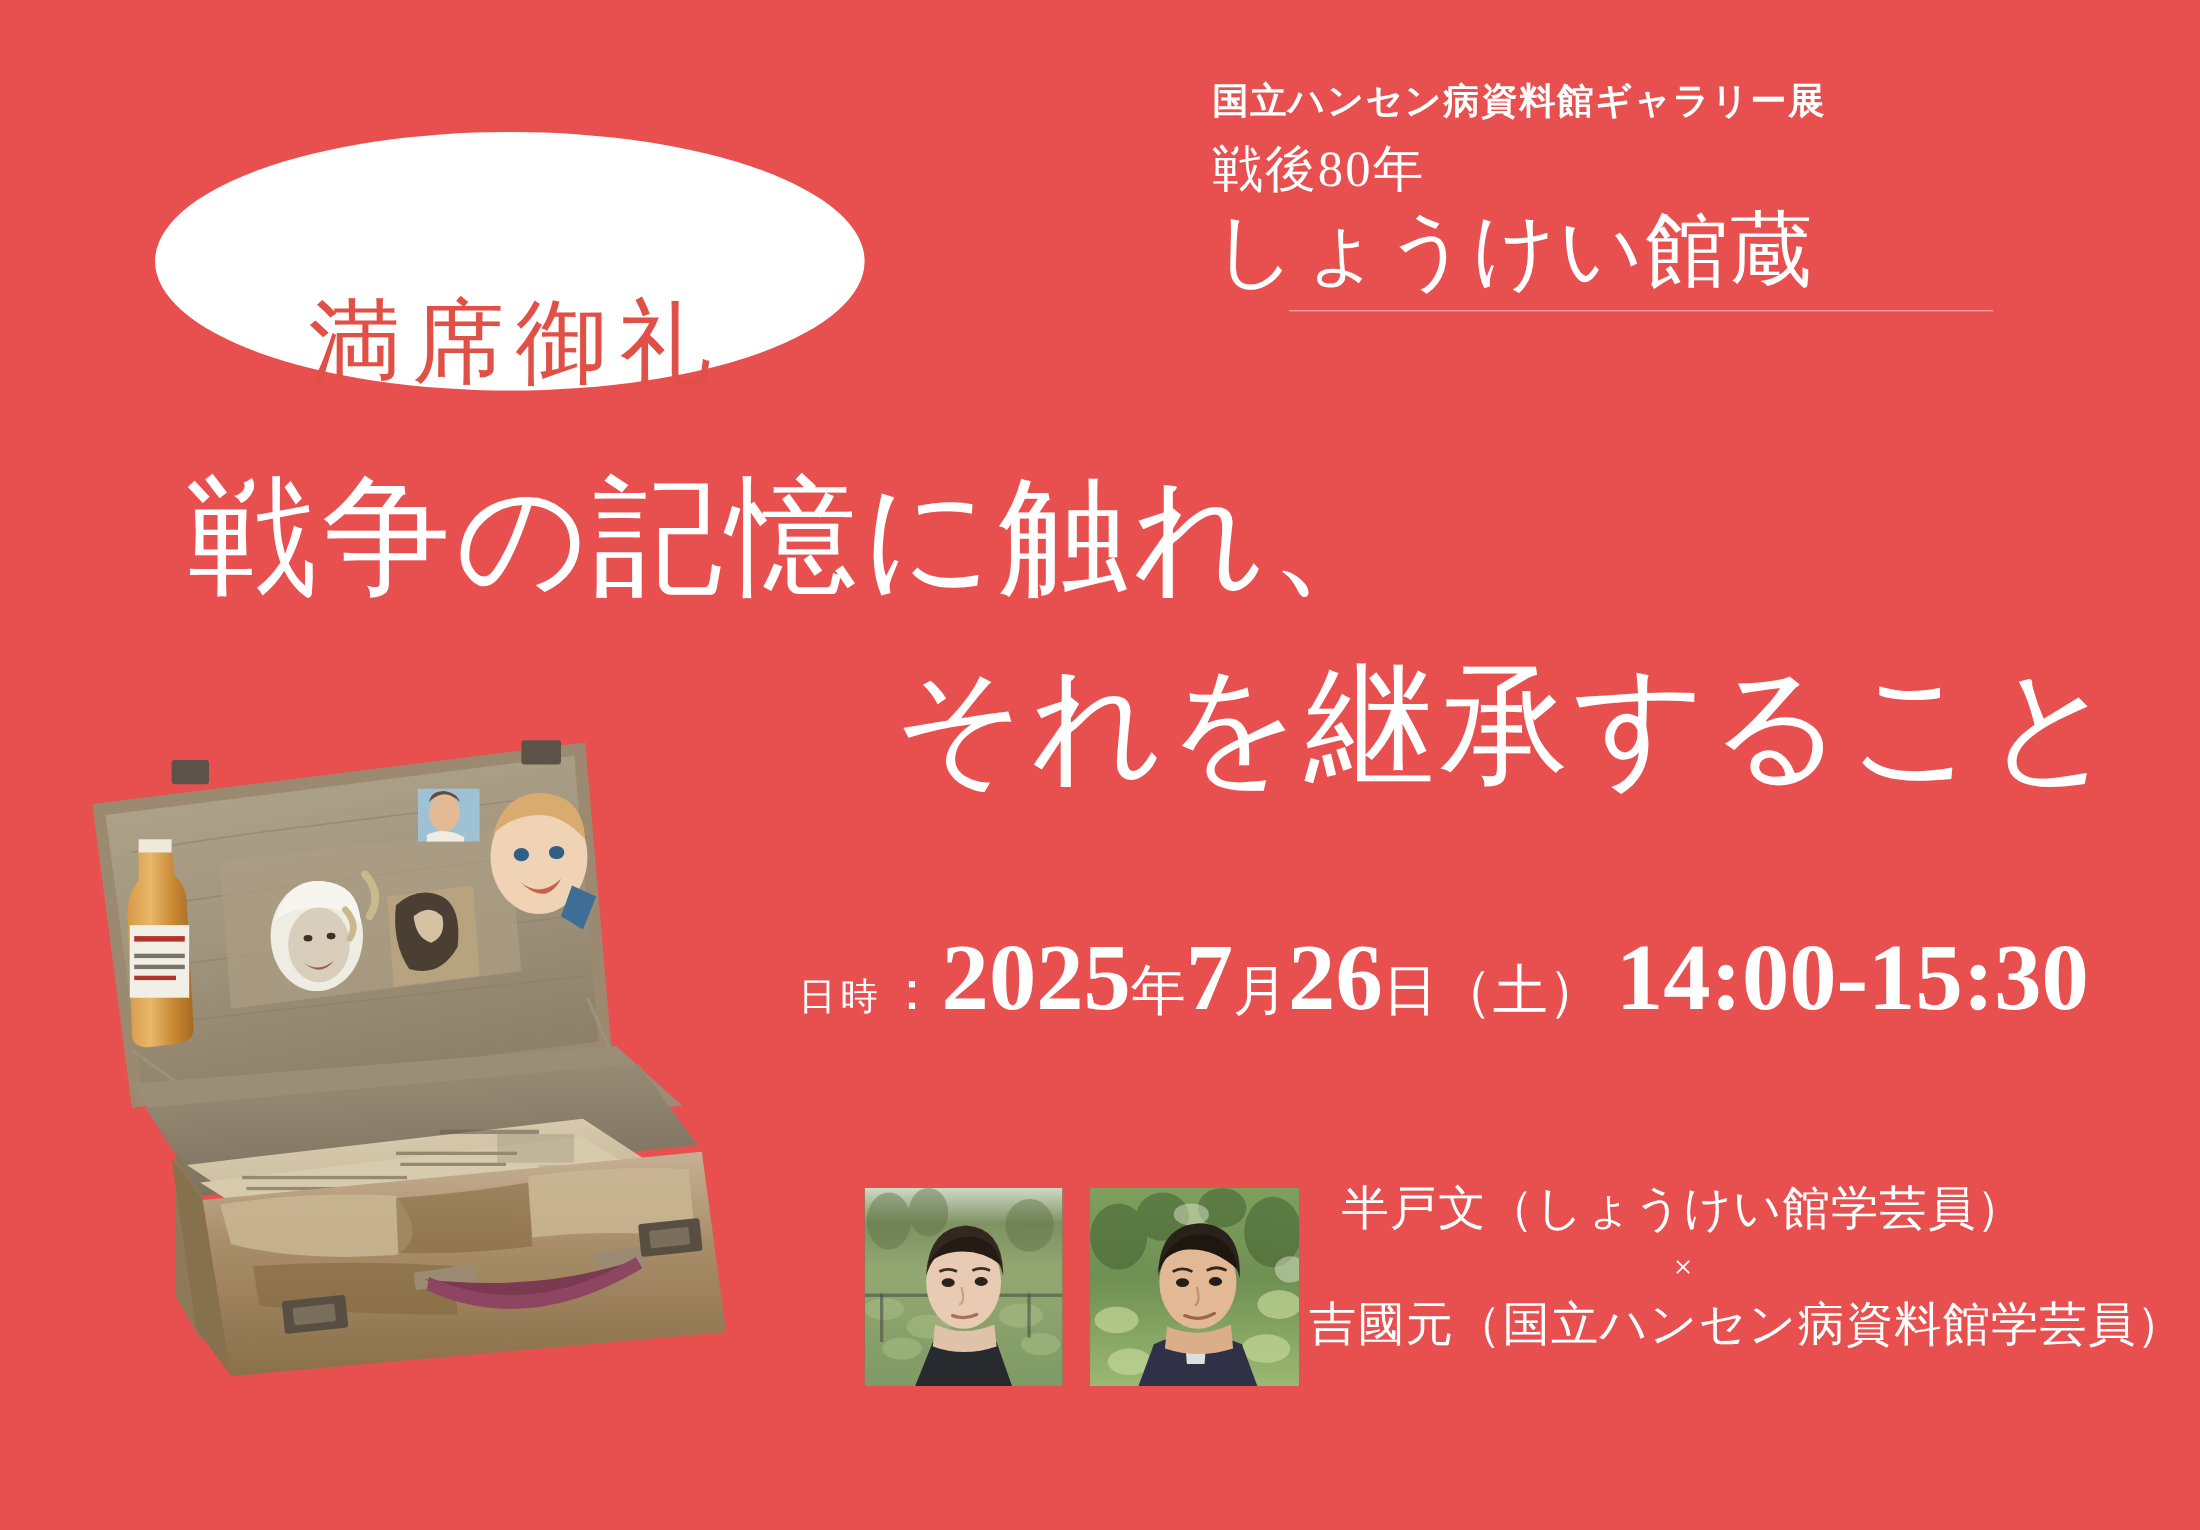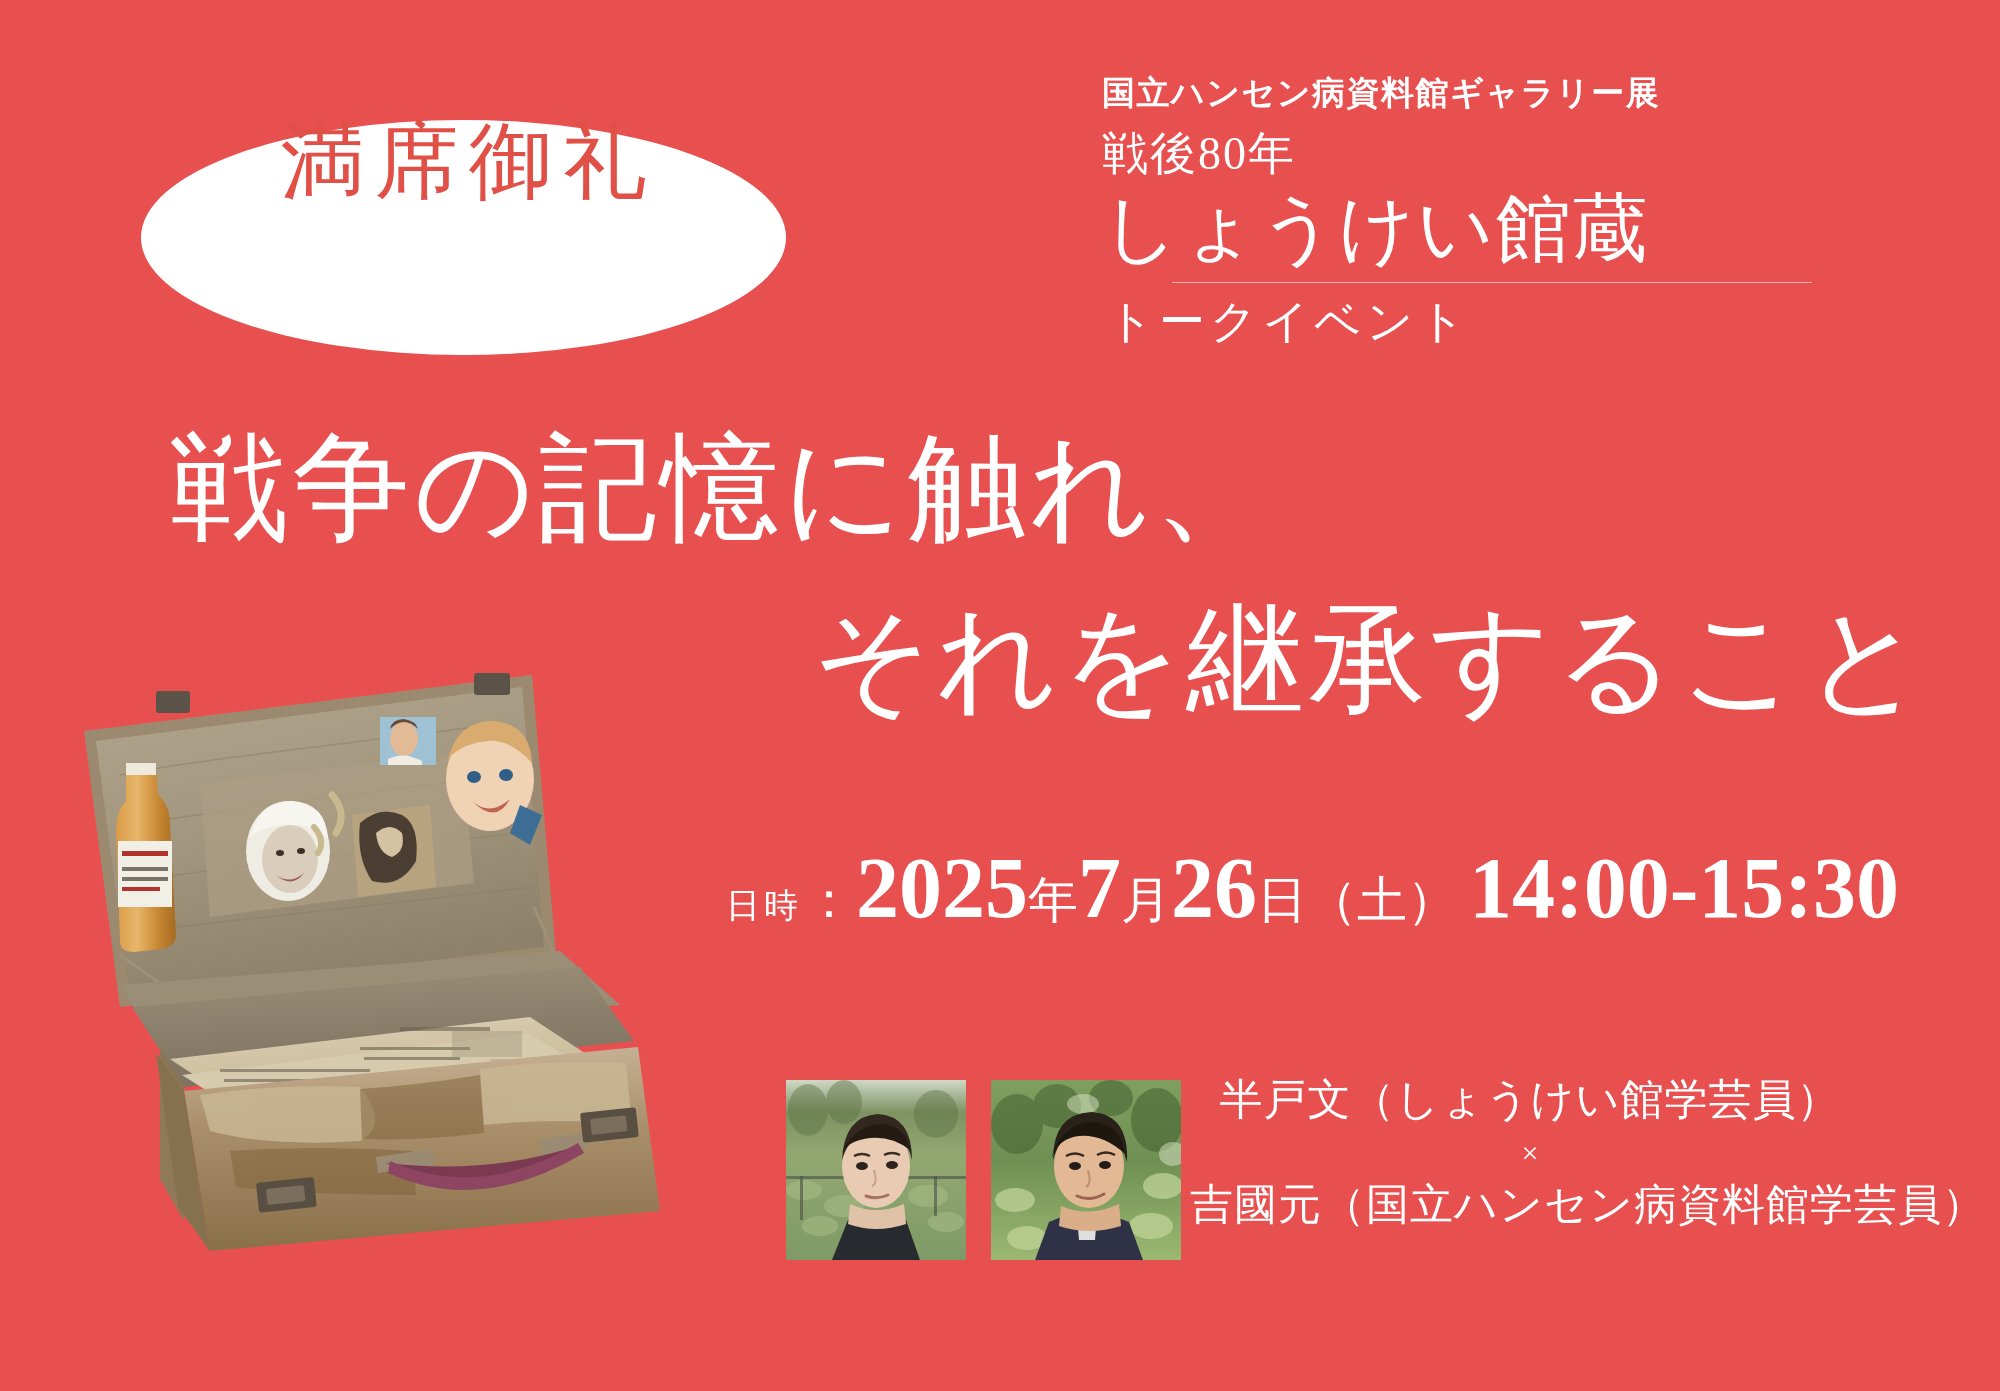--- a/index.html
+++ b/index.html
@@ -16,21 +16,21 @@
     background:#e85050;
     overflow:hidden;
   }
 
   
   #sold-out-badge{
     position:absolute;left:141px;top:120px;
     width:645px;height:235px;
     background:#ffffff;
     border-radius:50%;
-    display:flex;align-items:flex-start;justify-content:center;
+    display:flex;align-items:flex-end;justify-content:center;
   }
   #sold-out-badge .txt{
     color:#e05047;
     font-size:84px;
     letter-spacing:10px;
     text-indent:10px;
     font-weight:400;
     line-height:1;
     white-space:nowrap;
   }
@@ -312,21 +312,20 @@
 
   <div id="sold-out-badge">
     <span class="txt">満席御礼</span>
   </div>
 
   <div id="header-block">
     <div id="exhibition-name">国立ハンセン病資料館ギャラリー展</div>
     <div id="anniversary-label">戦後80年</div>
     <div id="exhibition-title">しょうけい館蔵</div>
     <div id="header-divider"></div>
-    <div id="event-type">トークイベント</div>
   </div>
 
   <div id="headline">
     <div id="headline-line-1">戦争の記憶に触れ、</div>
     <div id="headline-line-2">それを継承すること</div>
   </div>
 
   <div id="datetime-row">
     <span class="dt-label">日時</span>
     <span class="dt-colon">：</span>

